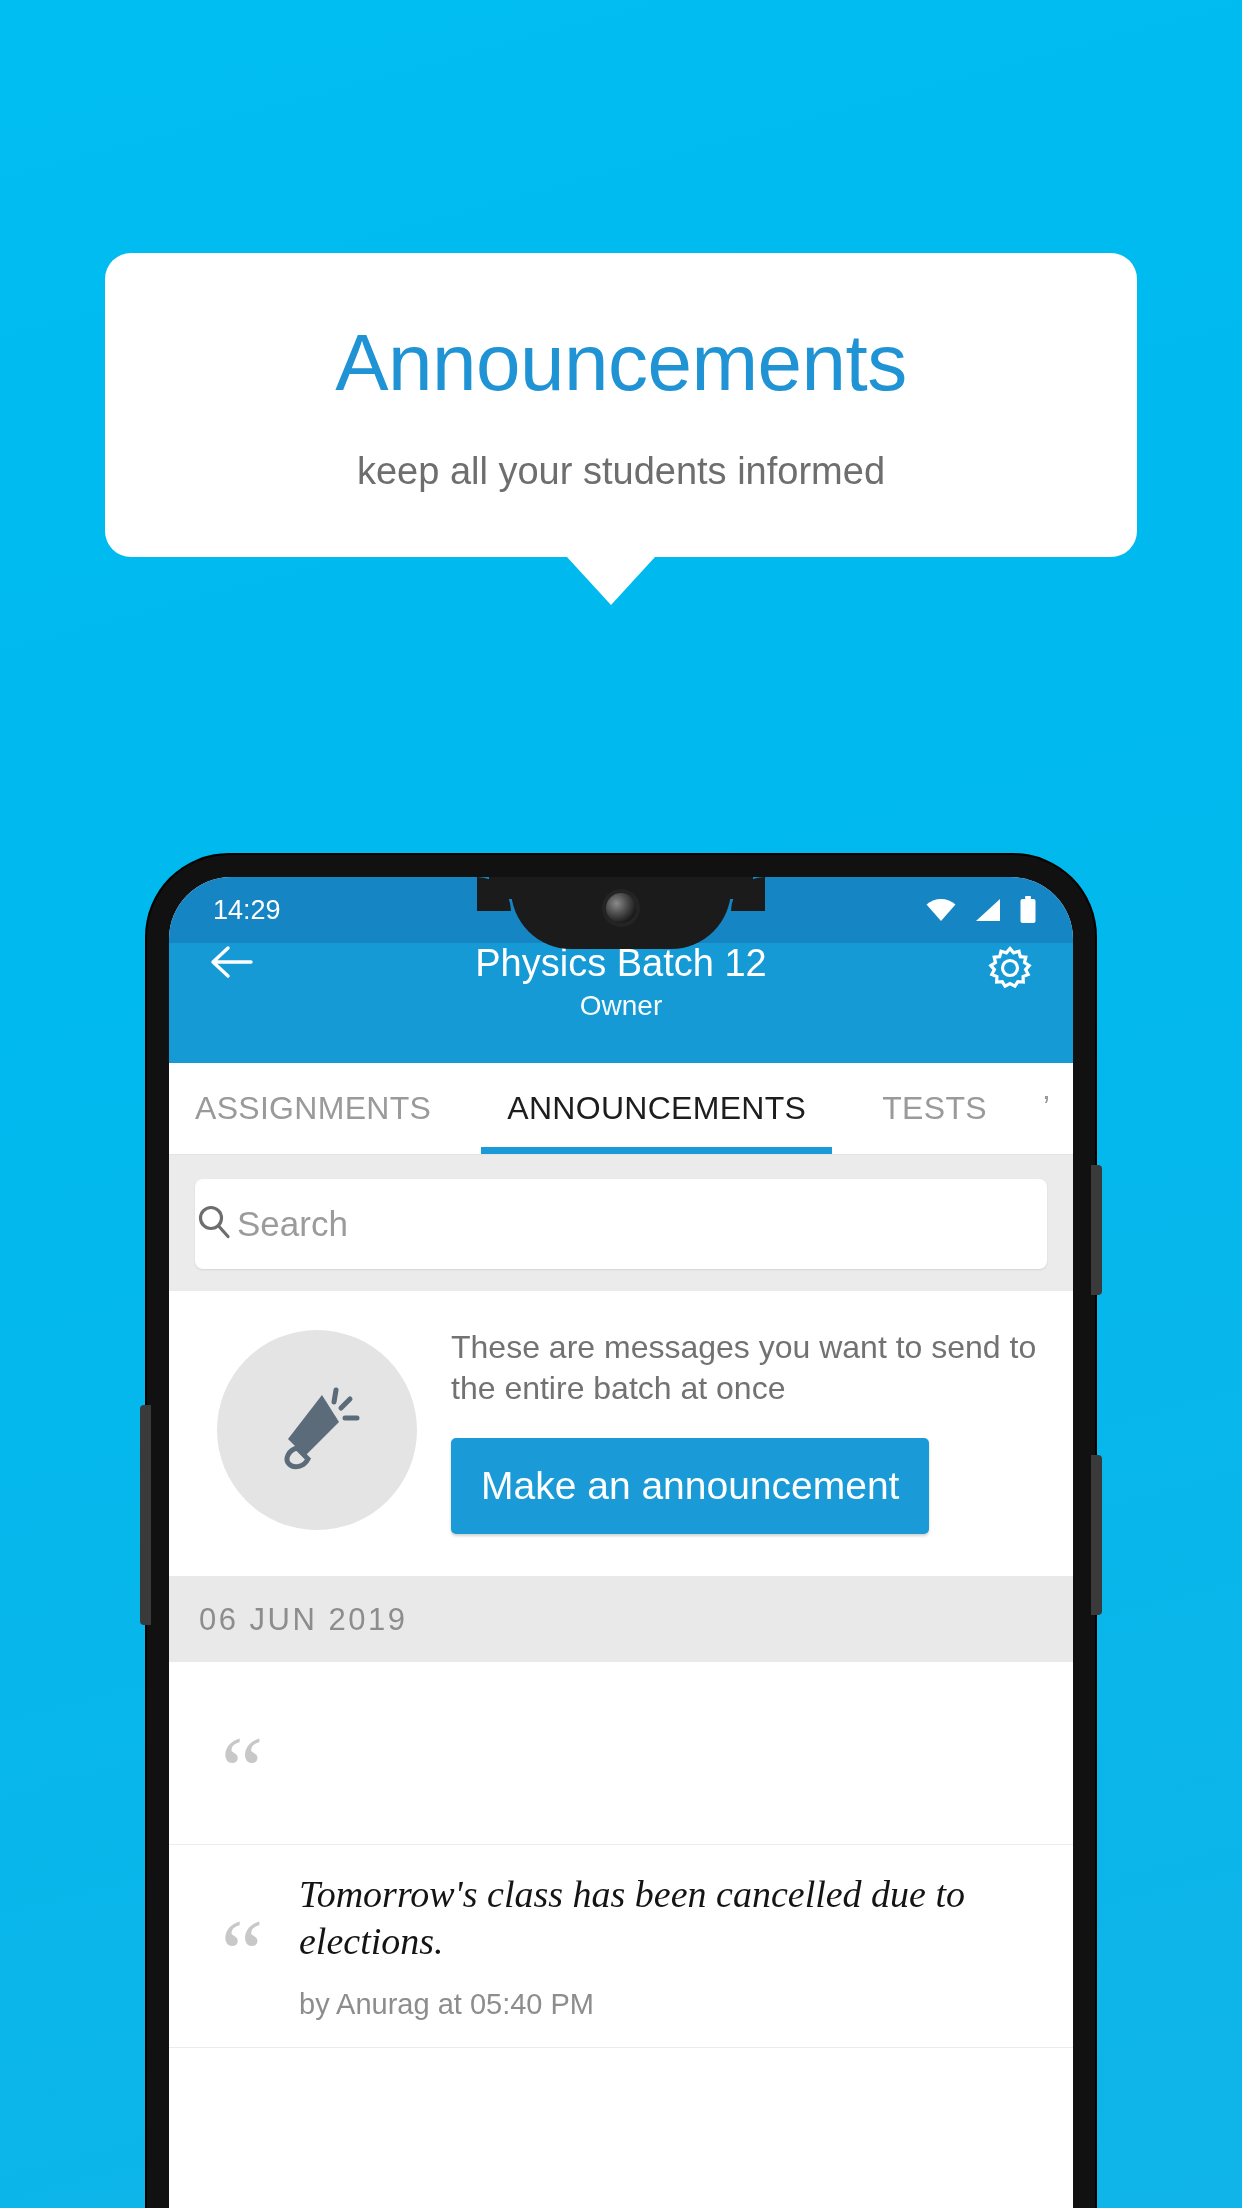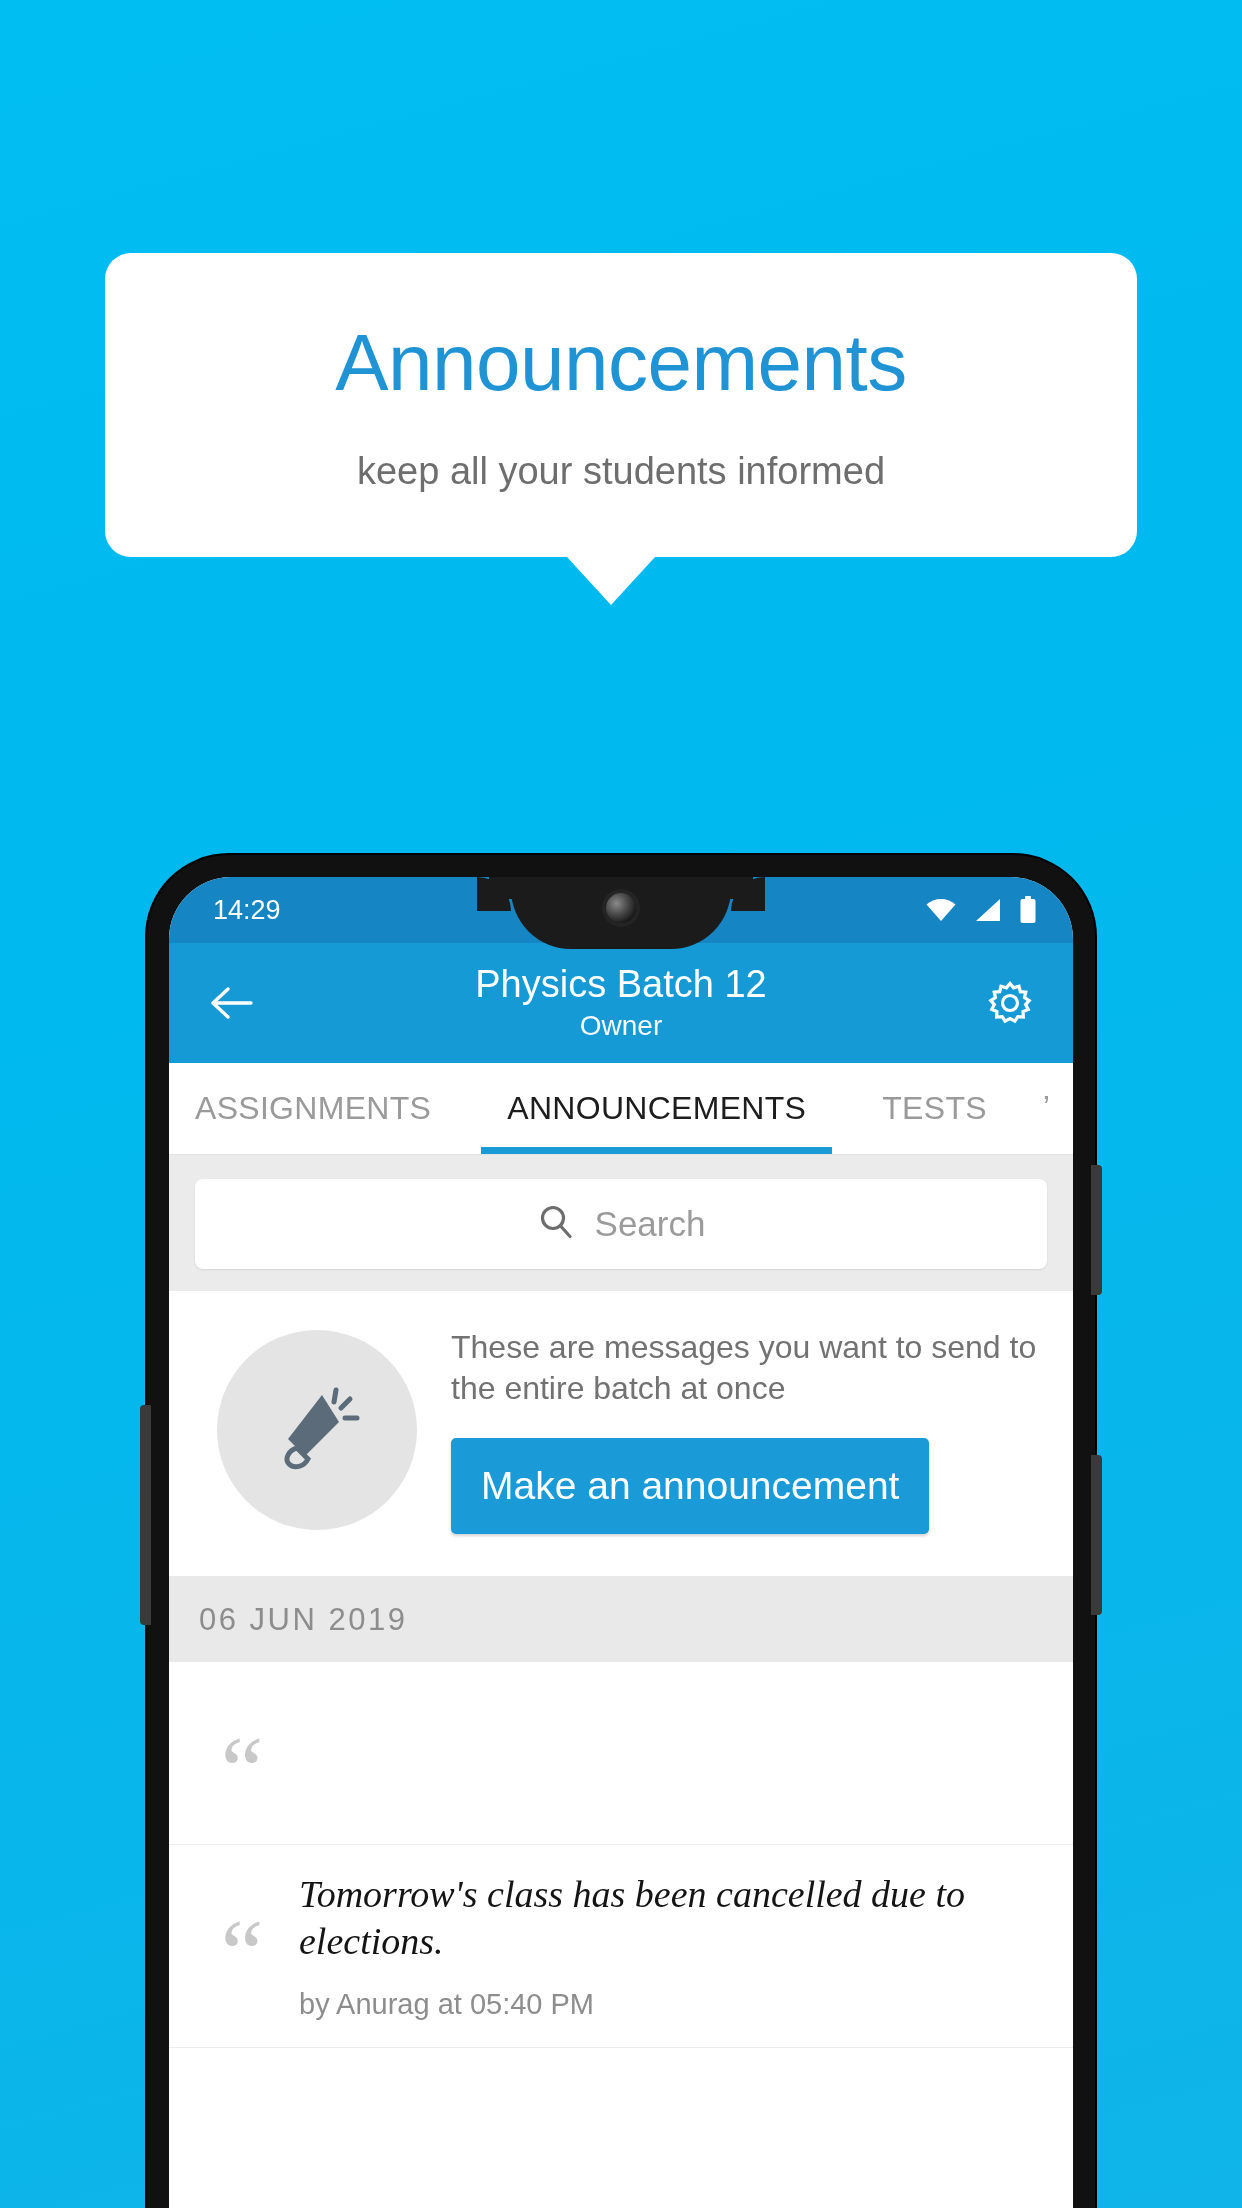--- a/index.html
+++ b/index.html
@@ -132,21 +132,21 @@
     border-radius: 50%;
     background: radial-gradient(circle at 35% 35%, #8a8a8a 0%, #4a4a4a 40%, #181818 75%);
     box-shadow: 0 0 0 4px #242424;
   }
 
   
   .appbar {
     background: #169ad6;
     height: 120px;
     display: flex;
-    align-items: center;
+    align-items: flex-start;
     padding: 0 34px;
   }
   .appbar-center {
     flex: 1;
     text-align: center;
     padding: 0 10px;
   }
   .appbar-title {
     color: #ffffff;
     font-size: 38px;
@@ -199,22 +199,22 @@
   .search-area {
     background: #ebebeb;
     padding: 24px 26px 22px 26px;
   }
   .search-box {
     background: #ffffff;
     border-radius: 8px;
     height: 90px;
     display: flex;
     align-items: center;
-    justify-content: center;
-    gap: 20px;
+    justify-content: flex-start;
+    gap: 4px;
     box-shadow: 0 1px 2px rgba(0,0,0,0.10);
   }
   .search-placeholder {
     color: #9b9b9b;
     font-size: 35px;
   }
 
   
   .promo-row {
     background: #ffffff;

